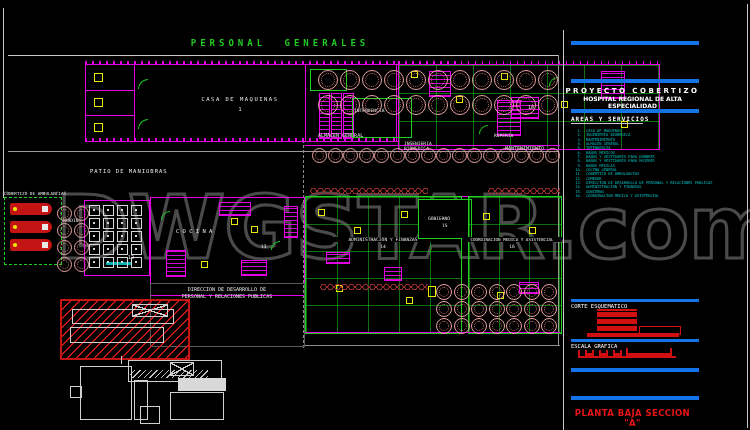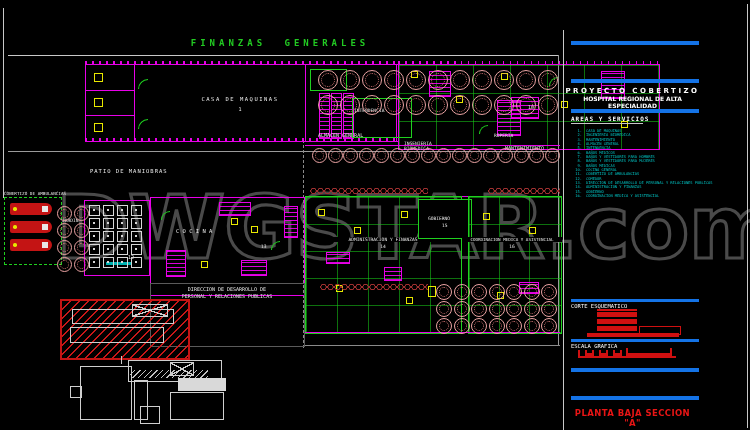--- a/index.html
+++ b/index.html
@@ -64,21 +64,21 @@
 </style>
 </head>
 <body>
 
 <div id="canvas">
 
   <div id="watermark">DWGSTAR.com</div>
 
   <div id="plan-layer">
 
-    <div class="t ctr" id="plan-title" style="left:0;top:38px;width:560px;">FINANZAS GENERALES</div>
+    <div class="t ctr" id="plan-title" style="left:0;top:38px;width:560px;">PERSONAL GENERALES</div>
 
     <div class="hl" style="left:8px;top:55px;width:550px;"></div>
     <div class="hl" style="left:8px;top:151px;width:550px;background:#9a9a9a;"></div>
     <div class="vl" style="left:3px;top:8px;height:190px;"></div>
     <div class="dashv" style="left:303px;top:140px;height:208px;"></div>
     <div class="vl" style="left:558px;top:55px;height:290px;background:#9a9a9a;"></div>
     <div class="hl" style="left:305px;top:345px;width:255px;background:#8a8a8a;"></div>
 
     <div class="tickstrip" style="left:85px;top:61px;width:310px;"></div>
     <div class="wallbox" style="left:85px;top:64px;width:310px;height:76px;">

